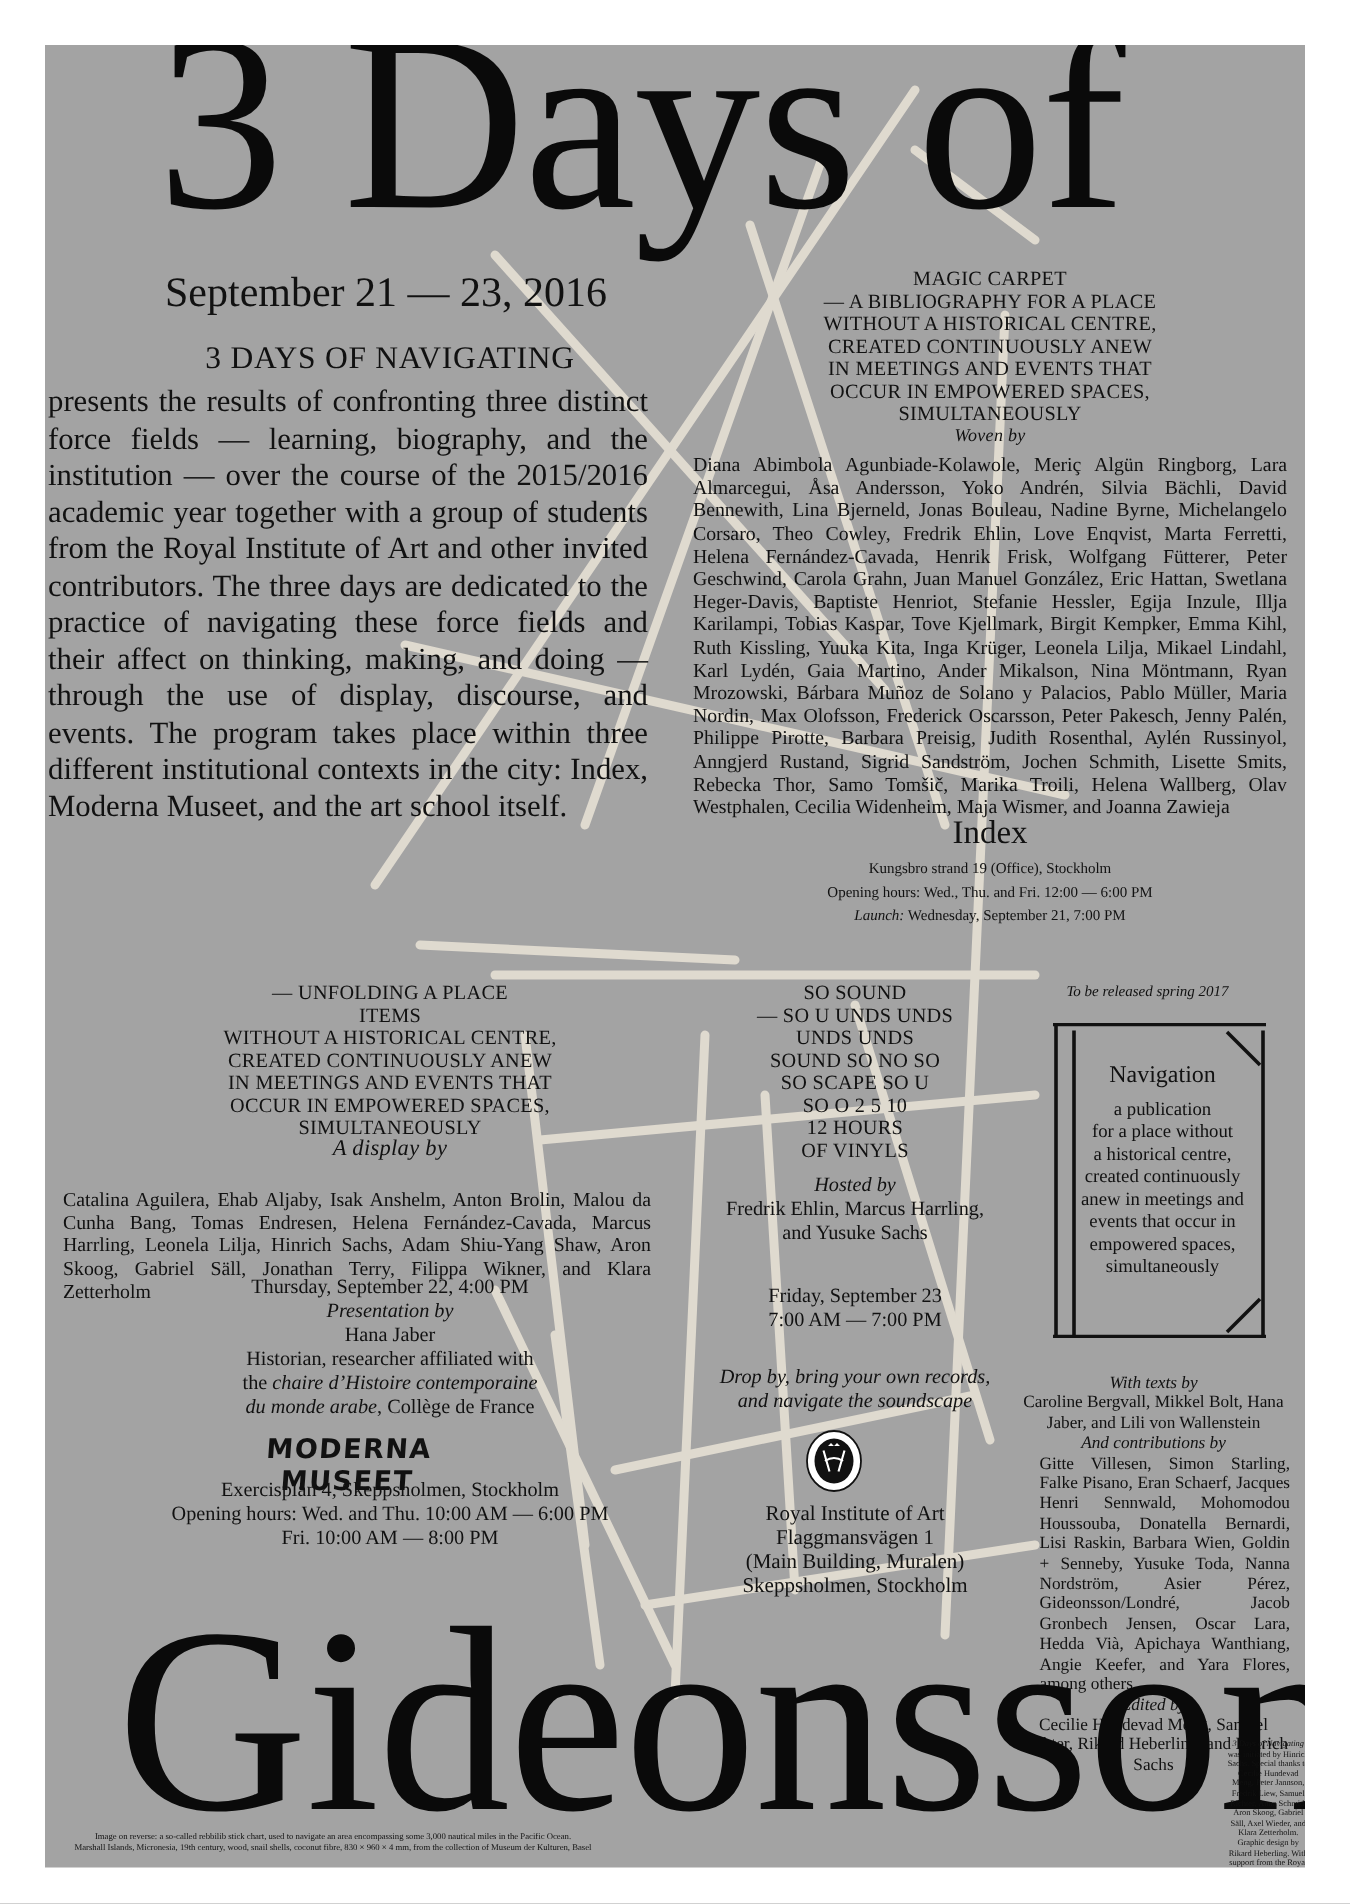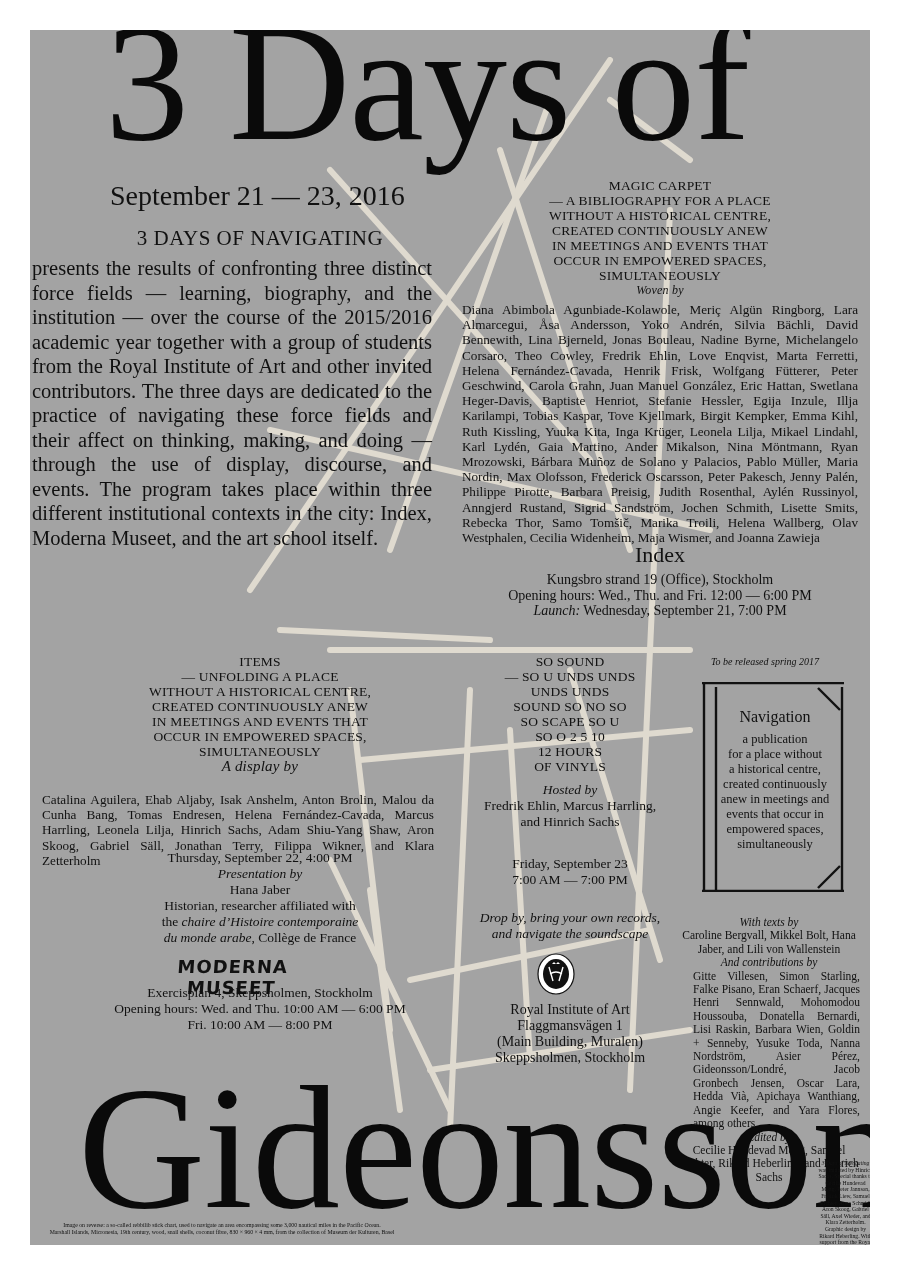--- a/index.html
+++ b/index.html
@@ -29,21 +29,21 @@
     left: 2px; top: 226px; width: 400px; font-size: 20.5px; line-height: 24.5px;
     text-align: justify; font-family: "Liberation Serif", serif;
   }
   .caps { text-transform: none; font-family: "Liberation Serif", serif; text-align: center; font-size: 13.5px; line-height: 15px; letter-spacing: 0.2px; }
   .ital { font-style: italic; }
   .names { font-family: "Liberation Serif", serif; font-size: 13.2px; line-height: 15.2px; text-align: justify; }
   .center { text-align: center; }
   .magic { left: 440px; top: 148px; width: 380px; }
   .magic-names { left: 432px; top: 272px; width: 396px; }
   .index-title { left: 432px; top: 512px; width: 396px; font-size: 22px; font-family: "Liberation Serif", serif; }
-  .index-info { left: 432px; top: 542px; width: 396px; font-size: 14px; line-height: 15.5px; font-family: "Liberation Serif", serif; }
+  .index-info { left: 432px; top: 542px; width: 396px; font-size: 10px; line-height: 15.5px; font-family: "Liberation Serif", serif; }
   .items { left: 60px; top: 624px; width: 340px; }
   .items-names { left: 12px; top: 762px; width: 392px; }
   .thu { left: 70px; top: 820px; width: 320px; font-size: 13.5px; line-height: 16px; font-family: "Liberation Serif", serif; }
   .moderna-logo { left: 112px; top: 926px; width: 180px; font-family: "DejaVu Sans", sans-serif; font-size: 18px; letter-spacing: 1px; font-weight: bold; transform: skewX(-4deg); }
   .moderna-info { left: 70px; top: 955px; width: 320px; font-size: 13.5px; line-height: 16px; font-family: "Liberation Serif", serif; }
   .sosound { left: 440px; top: 624px; width: 200px; }
   .hosted { left: 430px; top: 752px; width: 220px; font-size: 13.5px; line-height: 16px; font-family: "Liberation Serif", serif; }
   .friday { left: 430px; top: 826px; width: 220px; font-size: 13.5px; line-height: 16px; font-family: "Liberation Serif", serif; }
   .dropby { left: 430px; top: 880px; width: 220px; font-size: 13.5px; line-height: 16px; font-family: "Liberation Serif", serif; font-style: italic; }
   .seal { left: 505px; top: 923px; width: 42px; height: 42px; }
@@ -104,22 +104,22 @@
   <div class="abs magic-names names">Diana Abimbola Agunbiade-Kolawole, Meriç Algün Ringborg, Lara Almarcegui, Åsa Andersson, Yoko Andrén, Silvia Bächli, David Bennewith, Lina Bjerneld, Jonas Bouleau, Nadine Byrne, Michelangelo Corsaro, Theo Cowley, Fredrik Ehlin, Love Enqvist, Marta Ferretti, Helena Fernández-Cavada, Henrik Frisk, Wolfgang Fütterer, Peter Geschwind, Carola Grahn, Juan Manuel González, Eric Hattan, Swetlana Heger-Davis, Baptiste Henriot, Stefanie Hessler, Egija Inzule, Illja Karilampi, Tobias Kaspar, Tove Kjellmark, Birgit Kempker, Emma Kihl, Ruth Kissling, Yuuka Kita, Inga Krüger, Leonela Lilja, Mikael Lindahl, Karl Lydén, Gaia Martino, Ander Mikalson, Nina Möntmann, Ryan Mrozowski, Bárbara Muñoz de Solano y Palacios, Pablo Müller, Maria Nordin, Max Olofsson, Frederick Oscarsson, Peter Pakesch, Jenny Palén, Philippe Pirotte, Barbara Preisig, Judith Rosenthal, Aylén Russinyol, Anngjerd Rustand, Sigrid Sandström, Jochen Schmith, Lisette Smits, Rebecka Thor, Samo Tomšič, Marika Troili, Helena Wallberg, Olav Westphalen, Cecilia Widenheim, Maja Wismer, and Joanna Zawieja</div>
 
   <div class="abs index-title center">Index</div>
   <div class="abs index-info center">
     <div>Kungsbro strand 19 (Office), Stockholm</div>
     <div>Opening hours: Wed., Thu. and Fri. 12:00 — 6:00 PM</div>
     <div><span class="ital">Launch:</span><span> Wednesday, September 21, 7:00 PM</span></div>
   </div>
 
   <div class="abs items caps">
+    <div>— UNFOLDING A PLACE</div>
     <div>ITEMS</div>
-    <div>— UNFOLDING A PLACE</div>
     <div>WITHOUT A HISTORICAL CENTRE,</div>
     <div>CREATED CONTINUOUSLY ANEW</div>
     <div>IN MEETINGS AND EVENTS THAT</div>
     <div>OCCUR IN EMPOWERED SPACES,</div>
     <div>SIMULTANEOUSLY</div>
     <div class="ital" style="font-size:15px">A display by</div>
   </div>
   <div class="abs items-names names">Catalina Aguilera, Ehab Aljaby, Isak Anshelm, Anton Brolin, Malou da Cunha Bang, Tomas Endresen, Helena Fernández-Cavada, Marcus Harrling, Leonela Lilja, Hinrich Sachs, Adam Shiu-Yang Shaw, Aron Skoog, Gabriel Säll, Jonathan Terry, Filippa Wikner, and Klara Zetterholm</div>
 
   <div class="abs thu center">
@@ -144,21 +144,21 @@
     <div>UNDS UNDS</div>
     <div>SOUND SO NO SO</div>
     <div>SO SCAPE SO U</div>
     <div>SO O 2 5 10</div>
     <div>12 HOURS</div>
     <div>OF VINYLS</div>
   </div>
   <div class="abs hosted center">
     <div class="ital">Hosted by</div>
     <div>Fredrik Ehlin, Marcus Harrling,</div>
-    <div>and Hinrich Sachs</div>
+    <div>and Yusuke Sachs</div>
   </div>
   <div class="abs friday center">
     <div>Friday, September 23</div>
     <div>7:00 AM — 7:00 PM</div>
   </div>
   <div class="abs dropby center">
     <div>Drop by, bring your own records,</div>
     <div>and navigate the soundscape</div>
   </div>
   <svg class="abs seal" viewBox="0 0 42 42">

